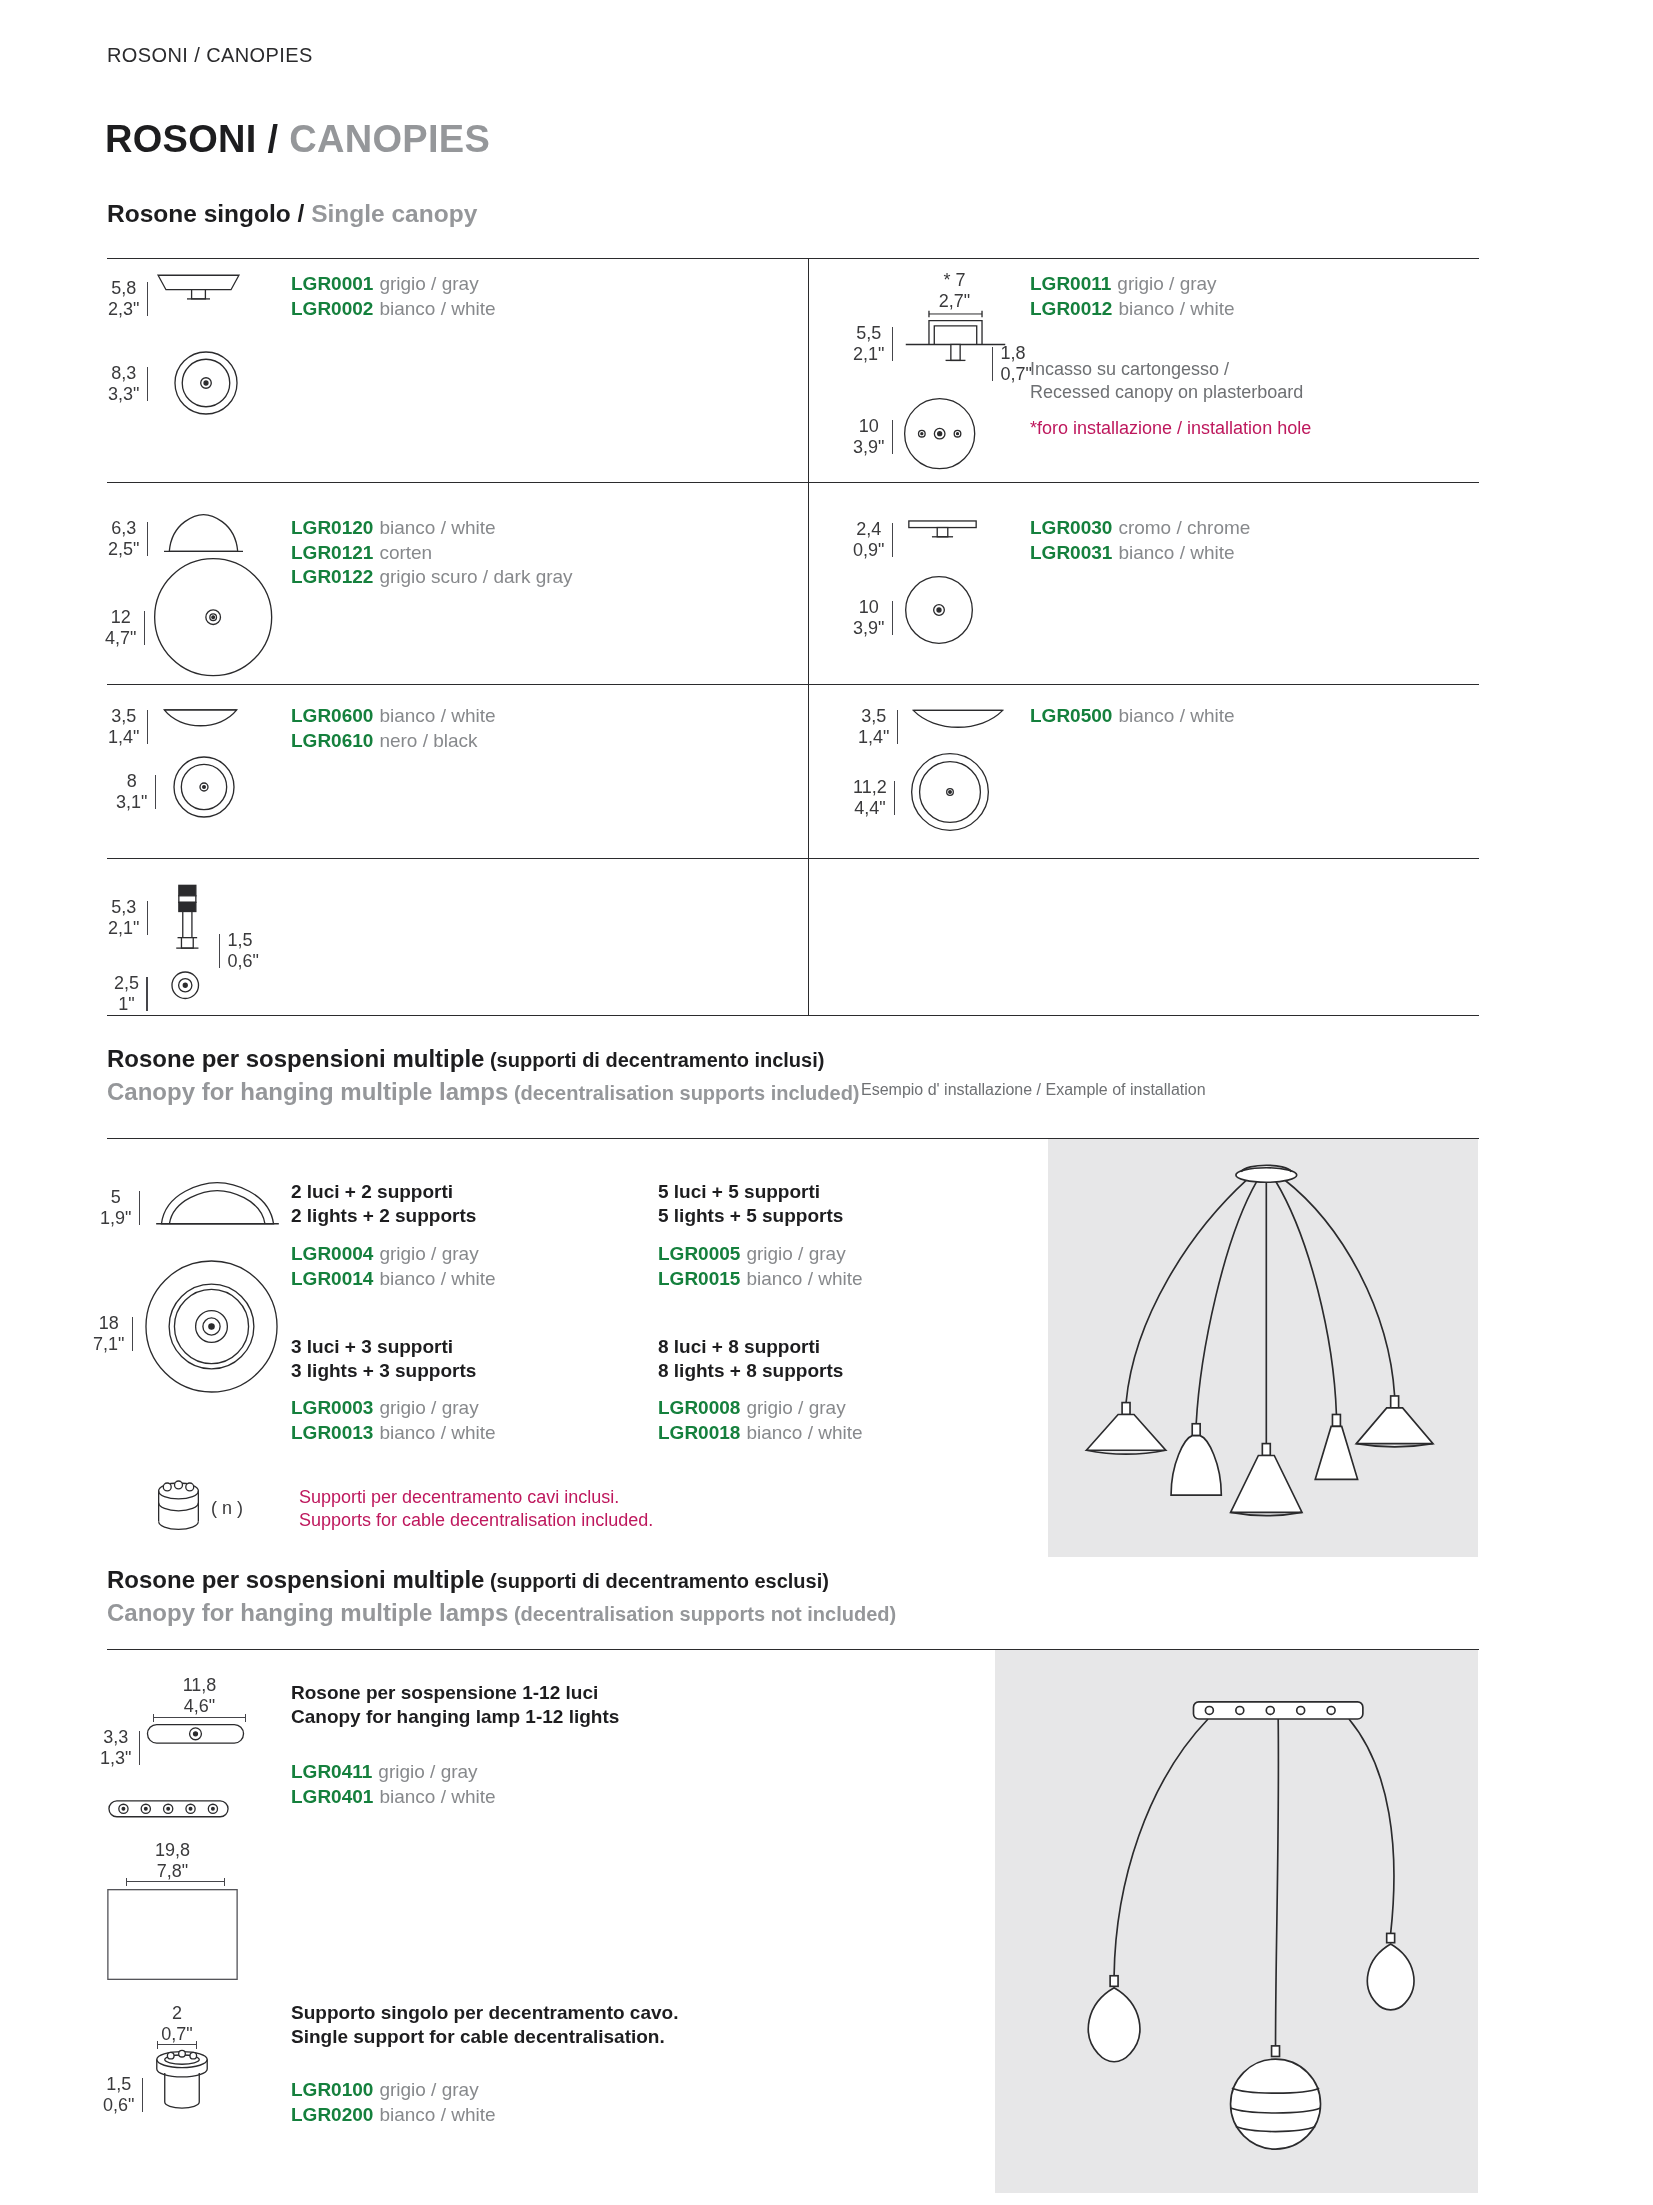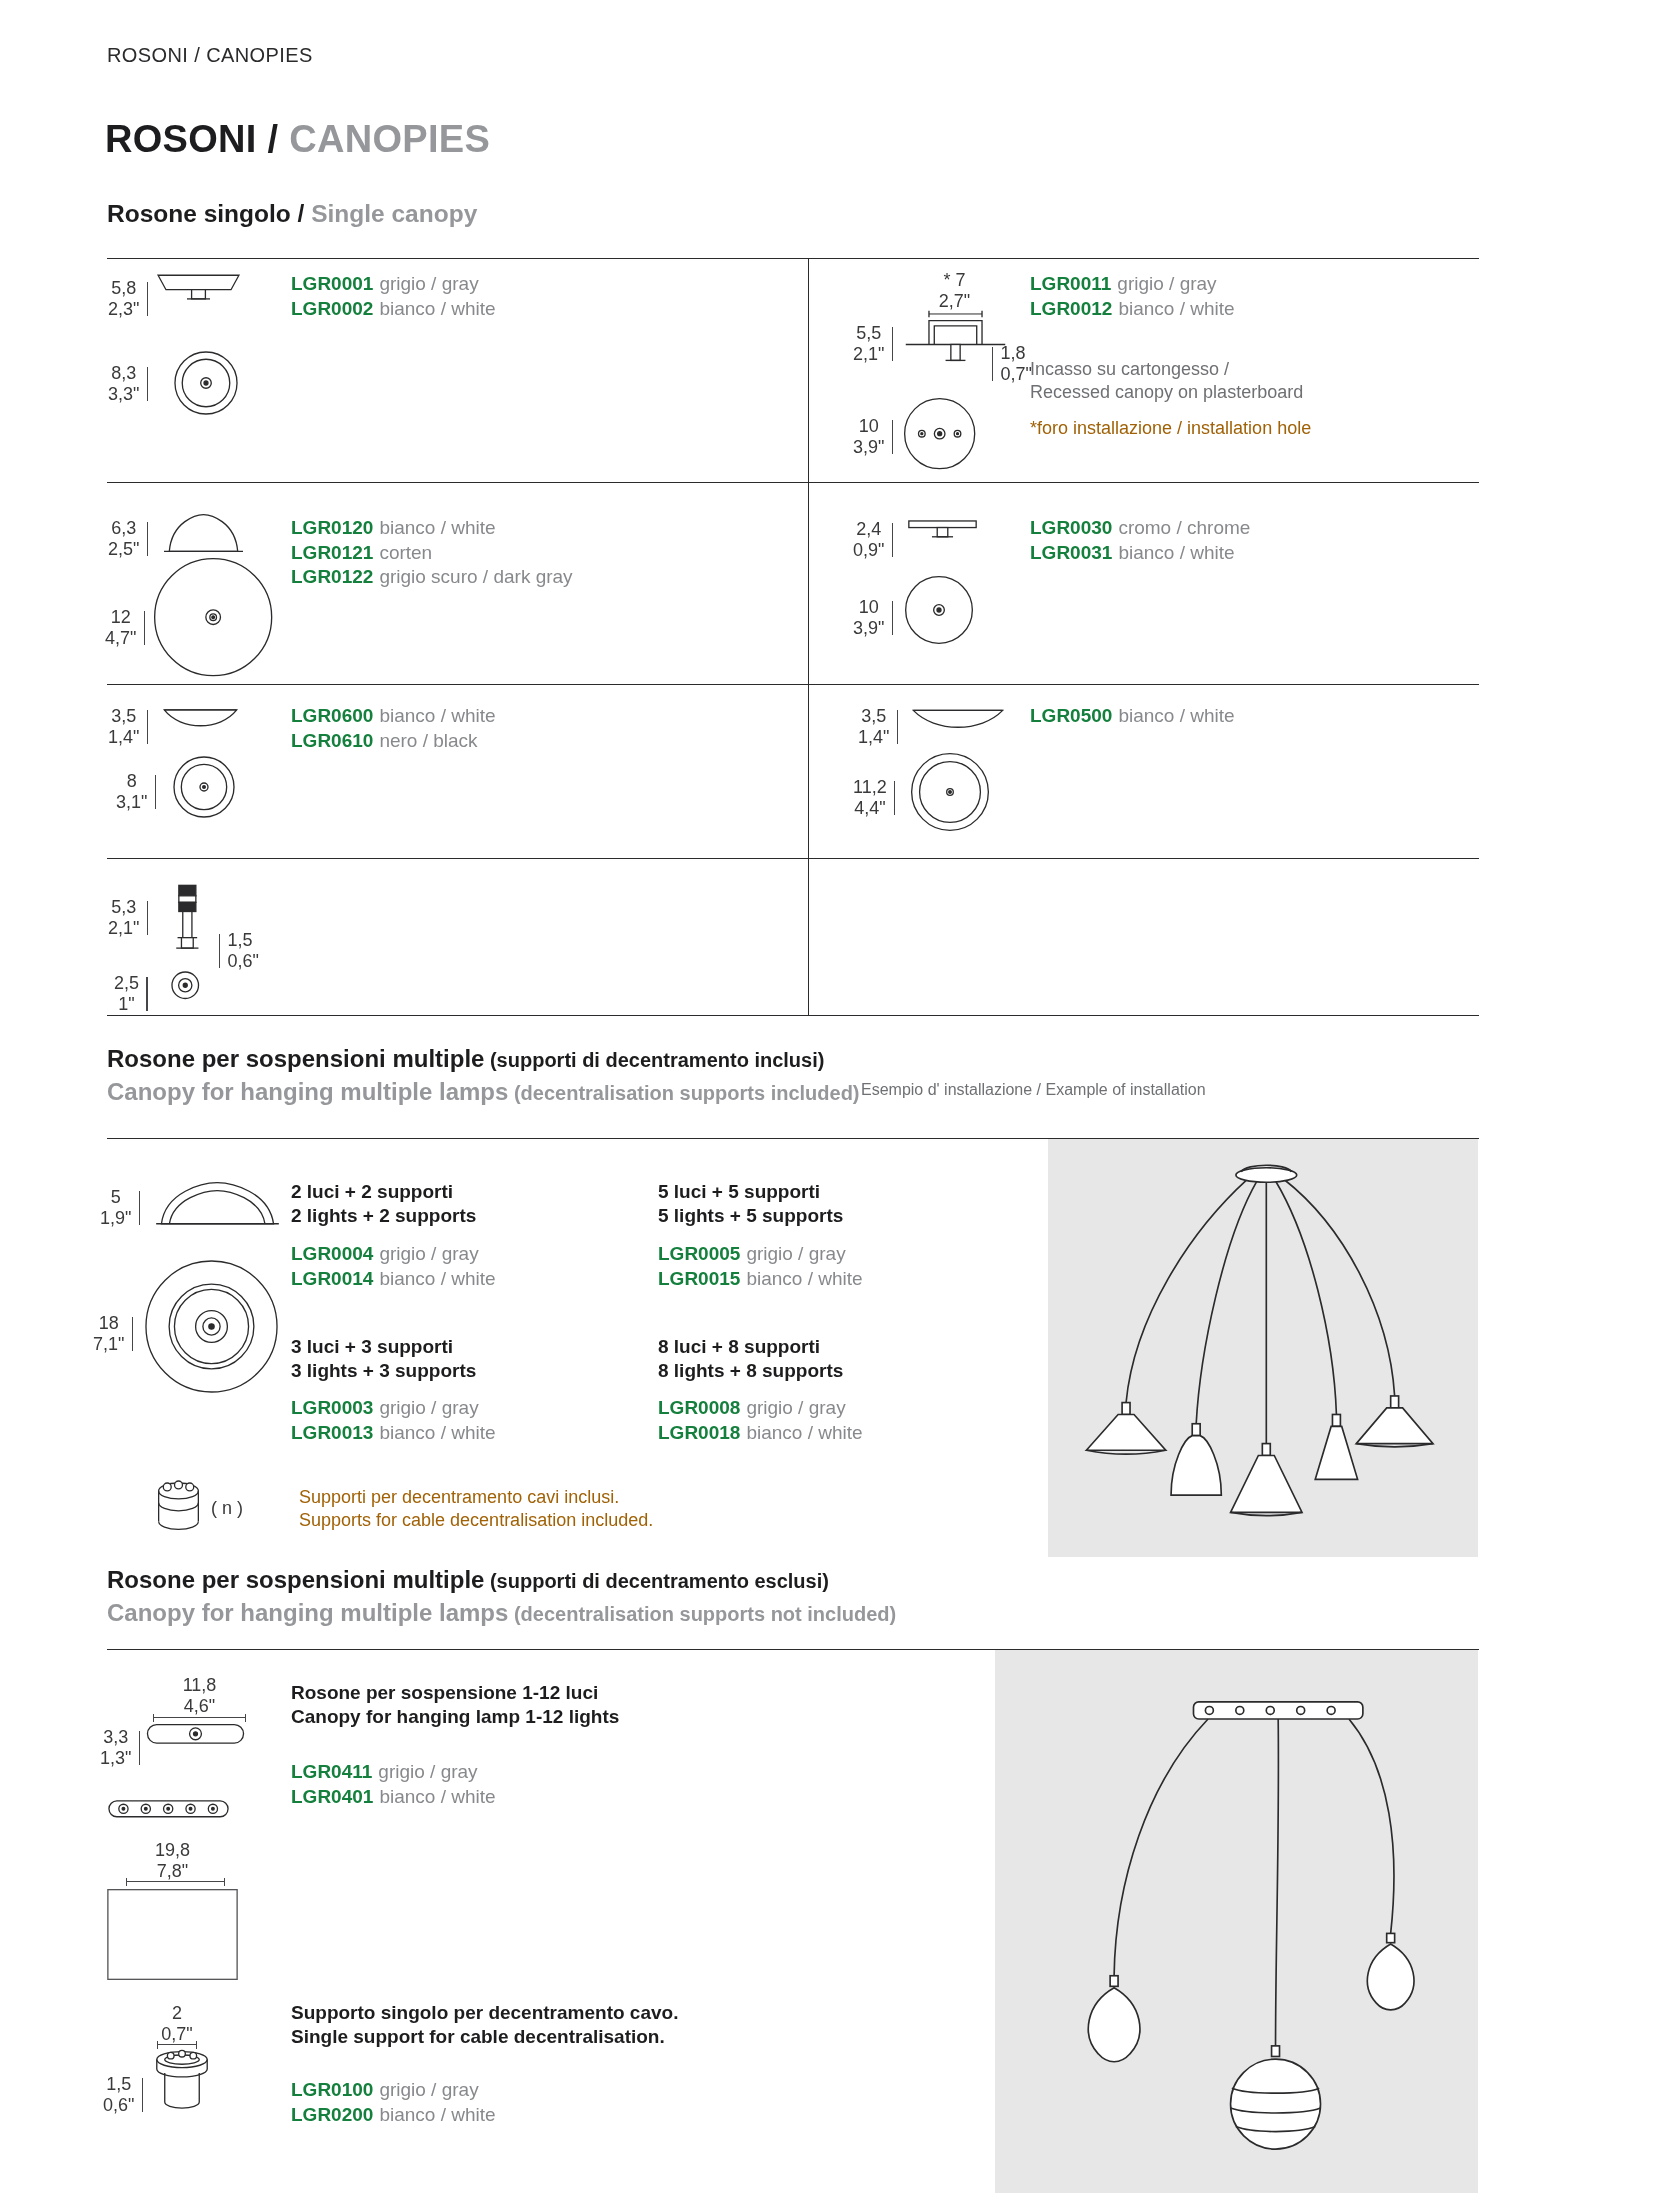--- a/index.html
+++ b/index.html
@@ -20,21 +20,21 @@
   .hdim{position:absolute;text-align:center;font-size:18px;line-height:20.5px;color:#3a3a3c}
   .hline{position:absolute;height:1.3px;background:#45454a}
   .hline::before,.hline::after{content:"";position:absolute;top:-3.3px;width:1.3px;height:8px;background:#45454a}
   .hline::before{left:0}
   .hline::after{right:0}
   .prods{position:absolute}
   .prod{font-size:19px;line-height:24.5px;white-space:nowrap}
   .code{font-weight:700;color:#15803d}
   .fin{color:#87898c;margin-left:6px}
   .note{position:absolute;font-size:18px;line-height:22.5px;color:#6e7073;white-space:nowrap}
-  .note-dark{color:#a16207}
+  .note-dark{color:#be185d}
   .grp{position:absolute;font-size:19px;line-height:24px;font-weight:700;color:#1d1d1f;white-space:nowrap}
   .h2line{position:absolute;font-size:24px;font-weight:700;white-space:nowrap}
   .h2line .par{font-size:20px}
   .example{position:absolute;font-size:16px;color:#6e7073;text-align:left;white-space:nowrap}
   .panel{position:absolute;background:#e7e7e8}
   .nlabel{position:absolute;font-size:18px;color:#3a3a3c;white-space:nowrap}
   svg{display:block}
 </style>
 </head>
 <body>

